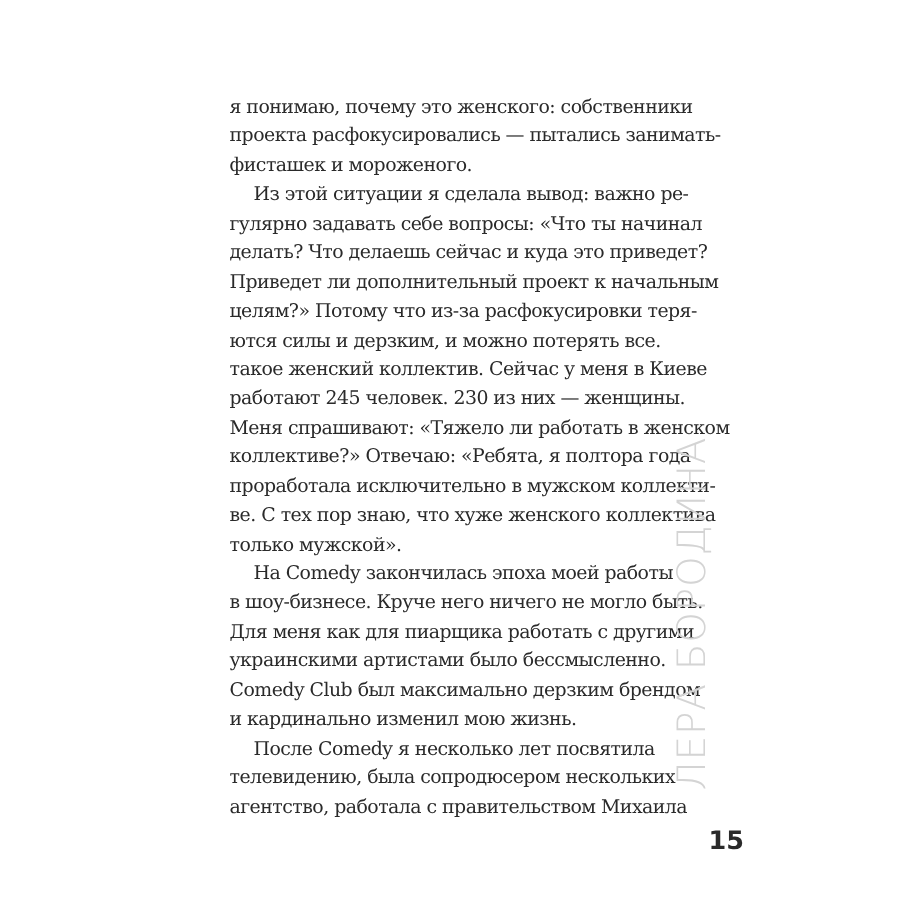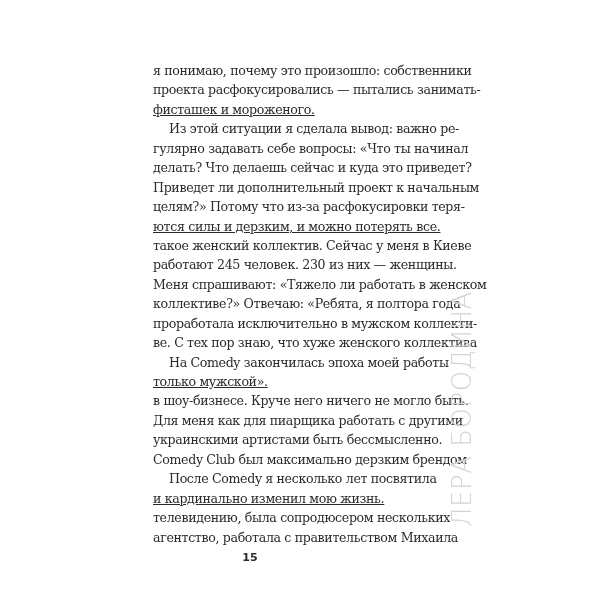--- a/index.html
+++ b/index.html
@@ -30,34 +30,33 @@
     .line {
       display: block;
       white-space: nowrap;
       text-align: justify;
       text-align-last: justify;
       height: 19.45px;
       overflow: visible;
     }
     .line.last {
       text-align-last: left;
-      text-decoration: underline;
     }
     .line.indent {
       padding-left: 16px;
     }
     .page-number {
       position: absolute;
       left: 0;
       width: 496px;
       top: 551px;
-      text-align: center;
+      text-align: right;
       font-family: "DejaVu Sans", "Liberation Sans", sans-serif;
       font-weight: bold;
-      font-size: 11px;
+      font-size: 17px;
       color: #2a2a2a;
       padding-left: 4px;
       box-sizing: border-box;
     }
     .running-head {
       position: absolute;
       left: 447px;
       top: 527px;
       transform-origin: 0 0;
       transform: rotate(-90deg);
@@ -67,41 +66,41 @@
       letter-spacing: 0.5px;
       color: #d4d4d4;
       white-space: nowrap;
     }
   </style>
 </head>
 <body>
 
 <div class="page">
   <div class="text-column" id="text-column">
-      <span class="line">я понимаю, почему это произошло: собственники</span>
+      <span class="line">я понимаю, почему это женского: собственники</span>
       <span class="line">проекта расфокусировались — пытались занимать-</span>
       <span class="line last">фисташек и мороженого.</span>
       <span class="line indent">Из этой ситуации я сделала вывод: важно ре-</span>
       <span class="line">гулярно задавать себе вопросы: «Что ты начинал</span>
       <span class="line">делать? Что делаешь сейчас и куда это приведет?</span>
       <span class="line">Приведет ли дополнительный проект к начальным</span>
       <span class="line">целям?» Потому что из-за расфокусировки теря-</span>
       <span class="line last">ются силы и дерзким, и можно потерять все.</span>
       <span class="line">такое женский коллектив. Сейчас у меня в Киеве</span>
       <span class="line">работают 245 человек. 230 из них — женщины.</span>
       <span class="line">Меня спрашивают: «Тяжело ли работать в женском</span>
       <span class="line">коллективе?» Отвечаю: «Ребята, я полтора года</span>
       <span class="line">проработала исключительно в мужском коллекти-</span>
       <span class="line">ве. С тех пор знаю, что хуже женского коллектива</span>
+      <span class="line last">только мужской».</span>
       <span class="line indent">На Comedy закончилась эпоха моей работы</span>
-      <span class="line last">только мужской».</span>
       <span class="line">в шоу-бизнесе. Круче него ничего не могло быть.</span>
       <span class="line">Для меня как для пиарщика работать с другими</span>
-      <span class="line">украинскими артистами быть бессмысленно.</span>
+      <span class="line">украинскими артистами было бессмысленно.</span>
       <span class="line">Comedy Club был максимально дерзким брендом</span>
+      <span class="line last">и кардинально изменил мою жизнь.</span>
       <span class="line indent">После Comedy я несколько лет посвятила</span>
-      <span class="line last">и кардинально изменил мою жизнь.</span>
       <span class="line">телевидению, была сопродюсером нескольких</span>
       <span class="line">агентство, работала с правительством Михаила</span>
     </div>
   <div class="page-number">15</div>
   <div class="running-head">ЛЕРА БОРОДИНА</div>
 </div>
 
 </body></html>

